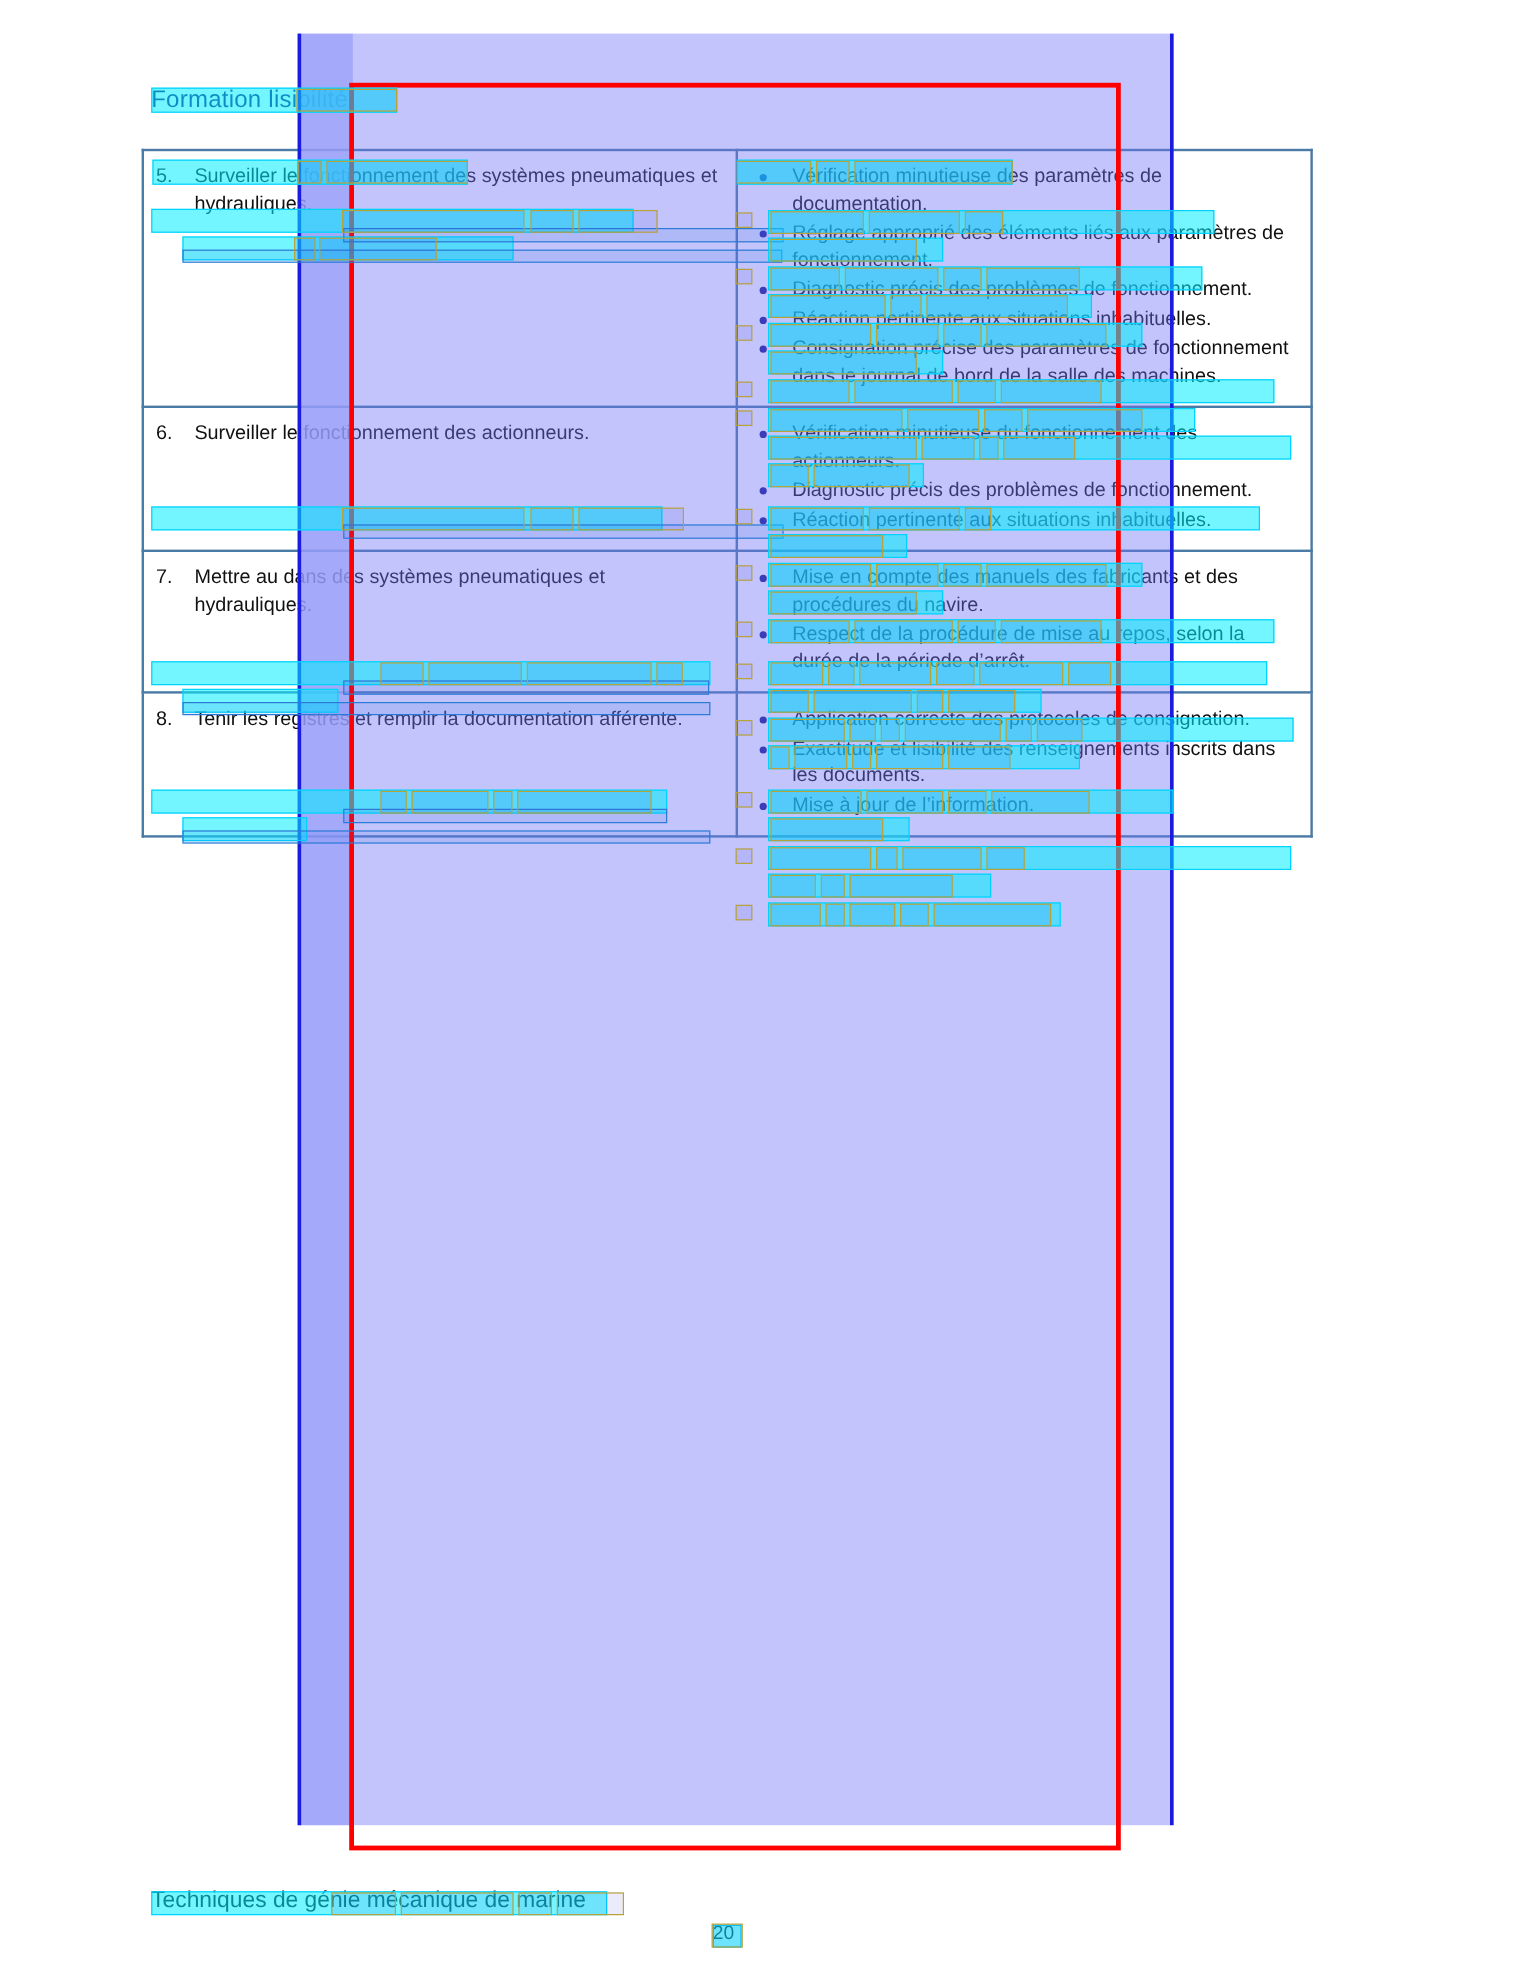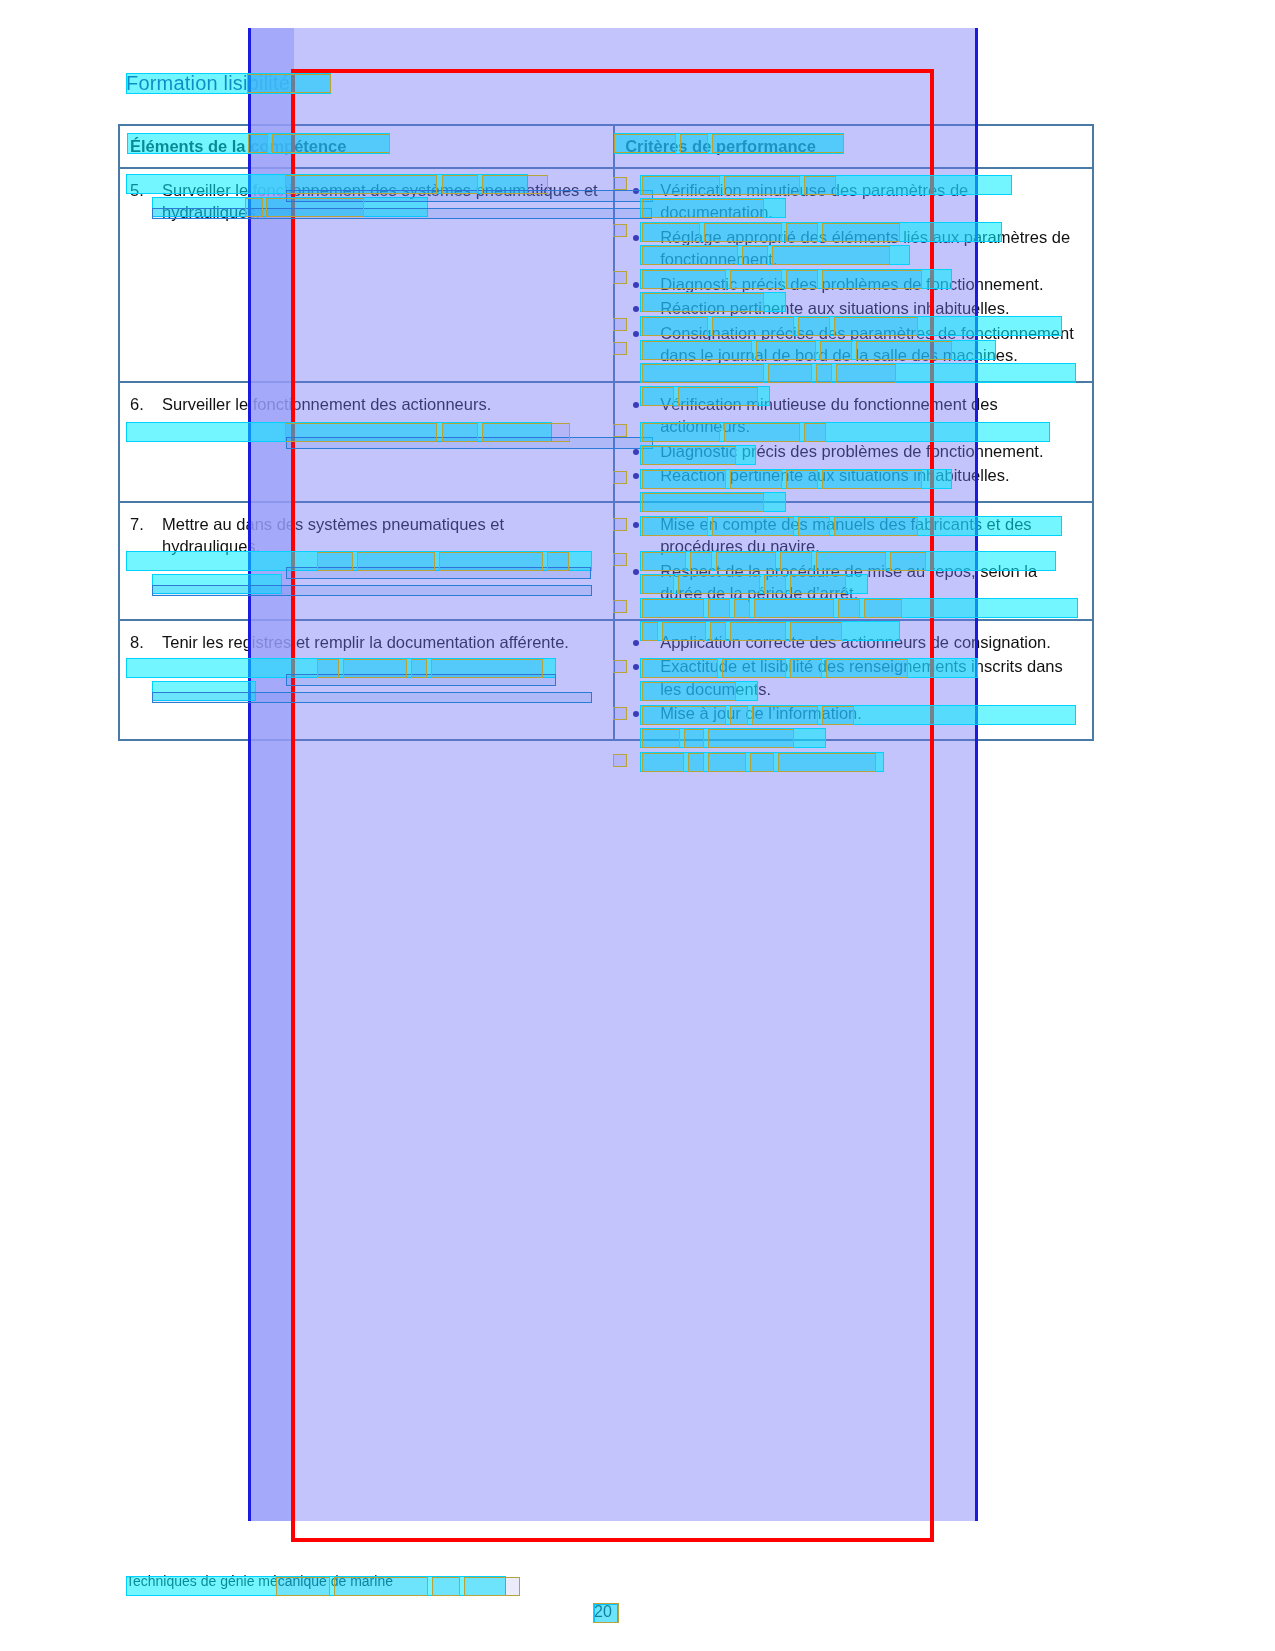--- a/index.html
+++ b/index.html
@@ -56,21 +56,21 @@
 
   ul.crit{margin:0;padding:0;list-style:none;}
   ul.crit li{position:relative;padding-left:35px;margin:0 0 2px 0;}
   ul.crit li .bul{
     position:absolute;left:8px;top:9px;width:6px;height:6px;
     background:#15158f;border-radius:50%;
   }
 
   .footer-left{
     position:absolute;left:126px;top:1573px;
-    font-size:14px;color:#111;white-space:nowrap;
+    font-size:19px;color:#111;white-space:nowrap;
   }
   .footer-page{
     position:absolute;left:594px;top:1603px;
     font-size:16px;color:#111;
   }
 
   
   .ann{position:absolute;box-sizing:border-box;pointer-events:none;}
   .ann.line{background:rgba(0,238,255,0.55);border:1px solid #00d2ff;}
   .ann.word{border:1px solid #b8a23a;background:rgba(60,60,230,0.10);}
@@ -81,24 +81,20 @@
 <body>
 
 <div class="page-canvas">
 
   <div class="doc-layer">
 
     <div class="head-title">Formation lisibilité</div>
 
     <table class="tbl">
       <tbody>
-          <tr class="hdr">
-        <td class="c1">Éléments de la compétence</td>
-        <td class="c2">Critères de performance</td>
-      </tr>
 
       <tr>
         <td class="c1">
           <div class="numitem">
             <span class="num">5.</span>
             <span>Surveiller le fonctionnement des systèmes pneumatiques et hydrauliques.</span>
           </div>
         </td>
         <td class="c2">
           <ul class="crit">
@@ -144,21 +140,21 @@
 
       <tr>
         <td class="c1">
           <div class="numitem">
             <span class="num">8.</span>
             <span>Tenir les registres et remplir la documentation afférente.</span>
           </div>
         </td>
         <td class="c2">
           <ul class="crit">
-            <li><span class="bul"></span><span>Application correcte des actionneurs de consignation.</span></li>
+            <li><span class="bul"></span><span>Application correcte des protocoles de consignation.</span></li>
             <li><span class="bul"></span><span>Exactitude et lisibilité des renseignements inscrits dans les documents.</span></li>
             <li><span class="bul"></span><span>Mise à jour de l’information.</span></li>
           </ul>
         </td>
       </tr>
     </tbody>
       </table>
 
     <div class="footer-left">Techniques de génie mécanique de marine</div>
     <div class="footer-page">20</div>

